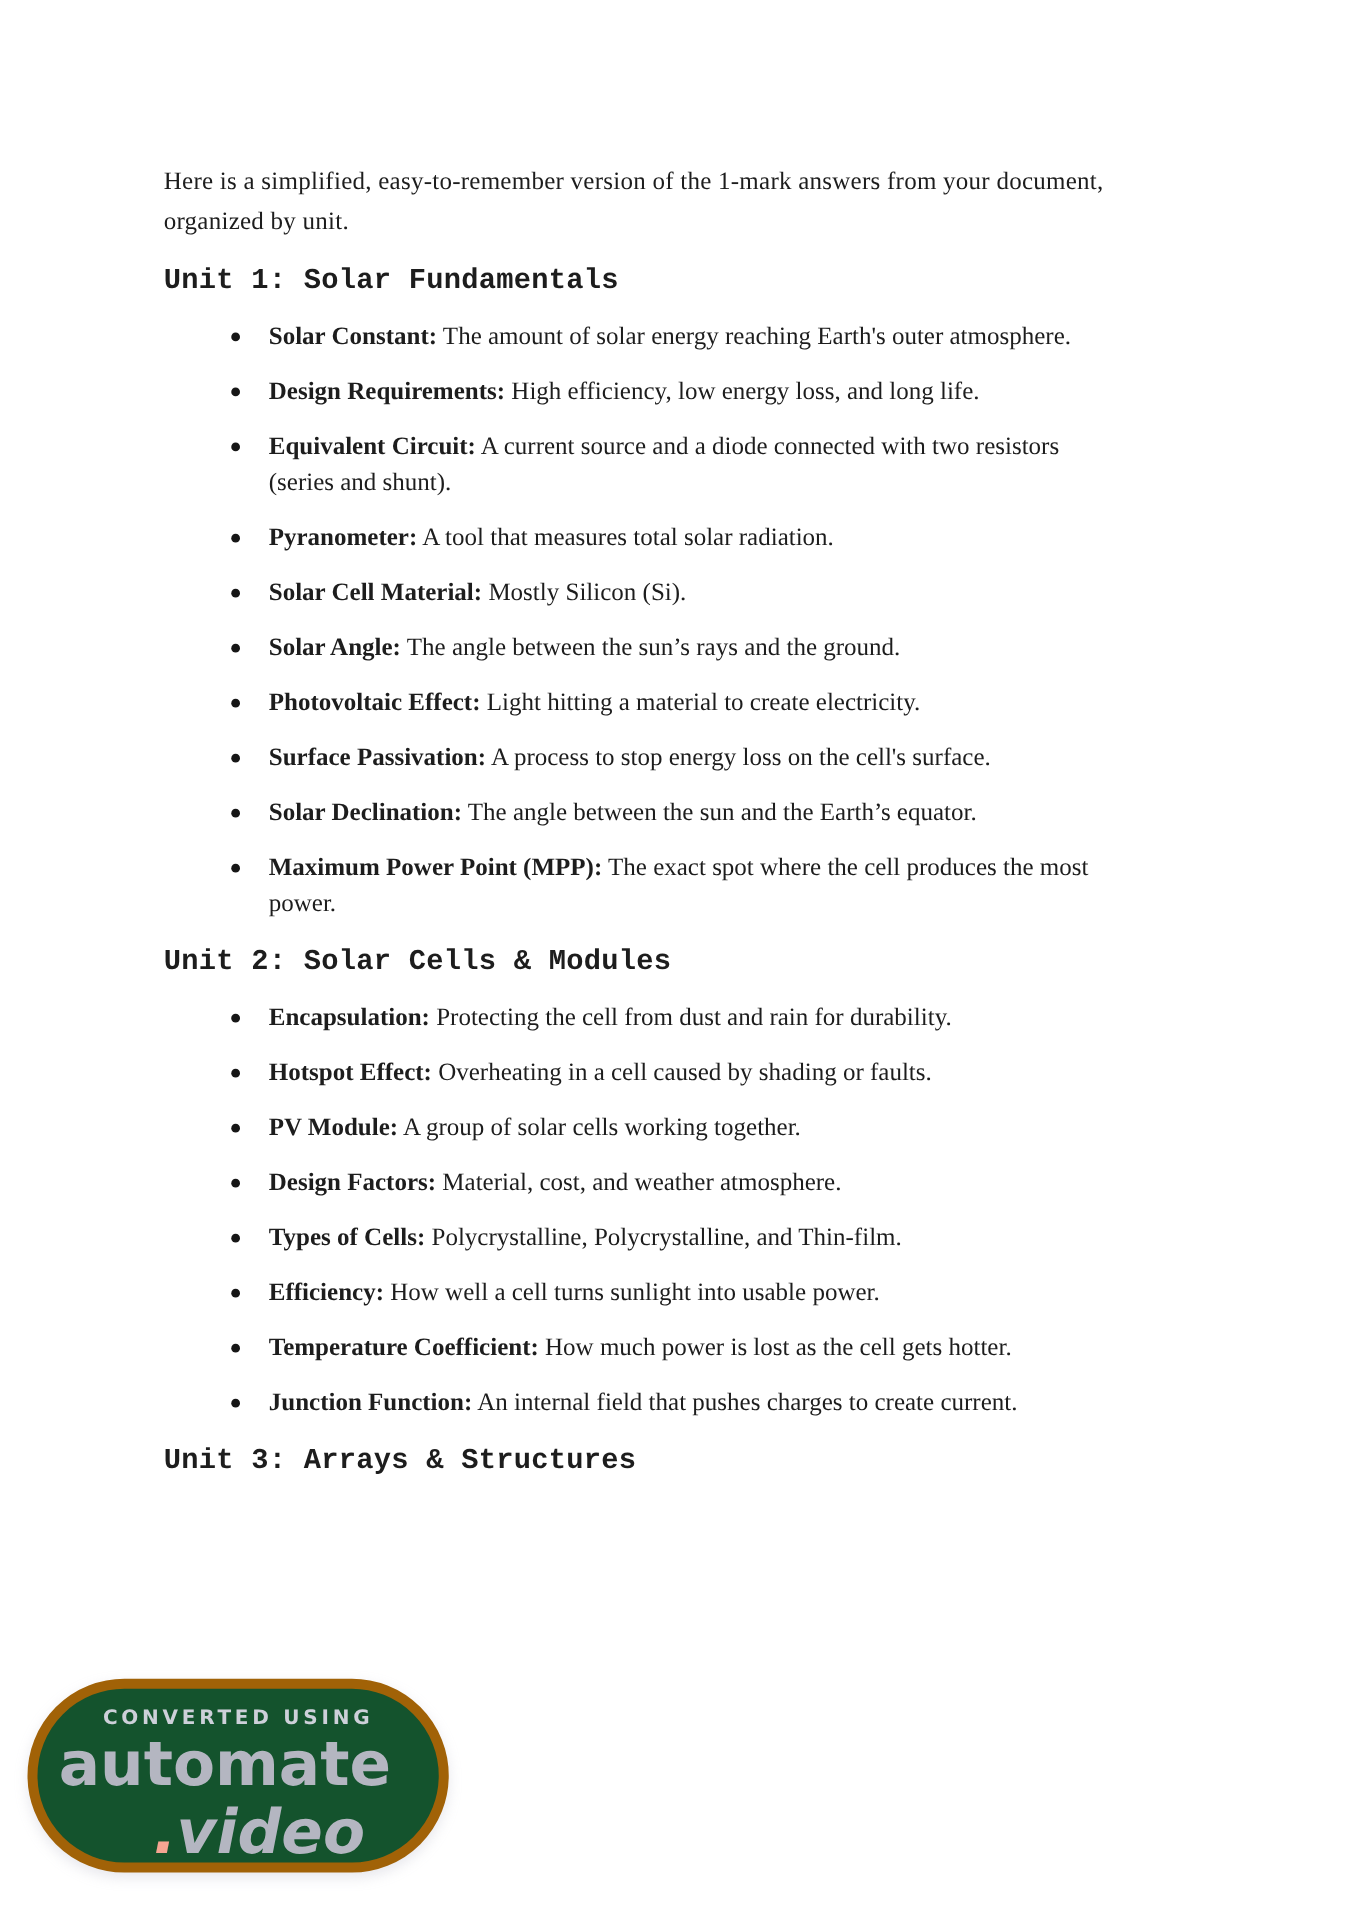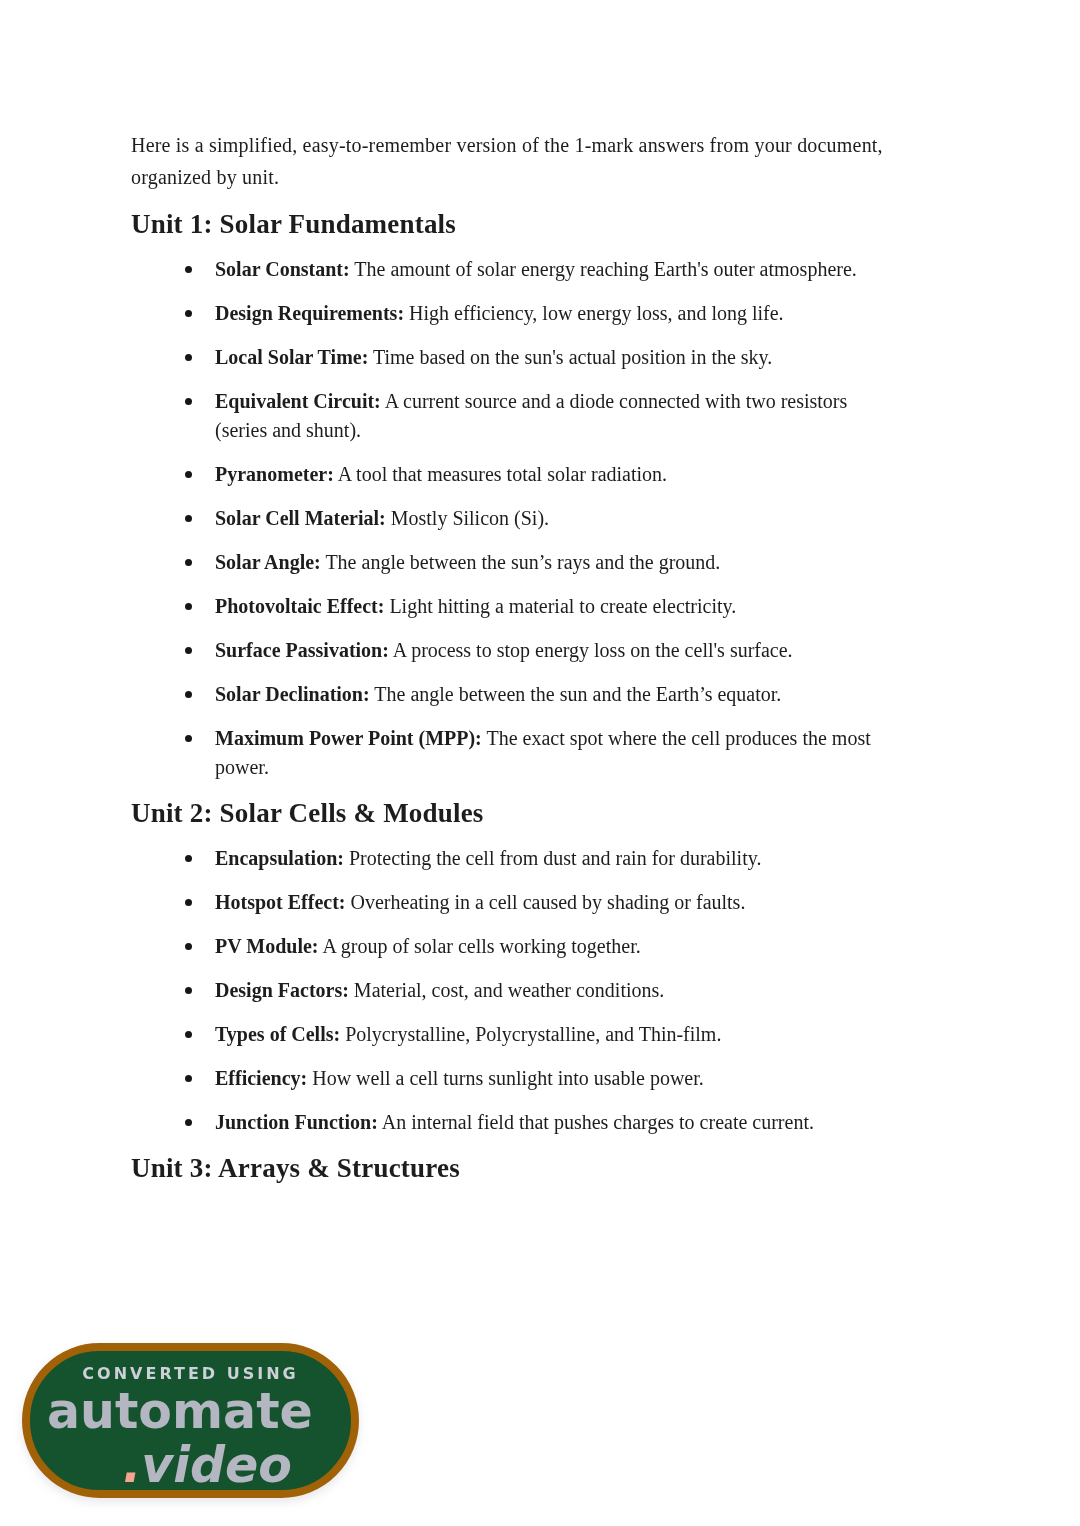--- a/index.html
+++ b/index.html
@@ -19,25 +19,26 @@
     width: 1010px;
   }
   .intro {
     font-size: 20px;
     line-height: 32px;
     letter-spacing: 0.2px;
     margin: 0;
     max-width: 755px;
   }
   h2.unit-heading {
-    font-size: 27px;
+    font-size: 23px;
     line-height: 30px;
     font-weight: 700;
     letter-spacing: 0.2px;
     margin: 16px 0 8px 0;
+    font-family: Liberation Mono, monospace;
   }
   ul.term-list {
     list-style: none;
     margin: 16px;
     padding: 0;
     width: 870px;
   }
   li.term-item {
     position: relative;
     padding-left: 68px;
@@ -111,37 +112,37 @@
 </div>
 
 <main class="content">
 
   <p class="intro">Here is a simplified, easy-to-remember version of the 1-mark answers from your document, organized by unit.</p>
 
   <h2 class="unit-heading">Unit 1: Solar Fundamentals</h2>
   <ul class="term-list">
     <li class="term-item"><span class="bullet"></span><span class="term">Solar Constant:</span> <span class="def">The amount of solar energy reaching Earth's outer atmosphere.</span></li>
     <li class="term-item"><span class="bullet"></span><span class="term">Design Requirements:</span> <span class="def">High efficiency, low energy loss, and long life.</span></li>
-    <li class="term-item"><span class="bullet"></span><span class="term">Local Solar Time:</span> <span class="def">Time based on the sun's actual position in the sky.</span></li>
     <li class="term-item"><span class="bullet"></span><span class="term">Equivalent Circuit:</span> <span class="def">A current source and a diode connected with two resistors</span><span class="def-cont">(series and shunt).</span></li>
     <li class="term-item"><span class="bullet"></span><span class="term">Pyranometer:</span> <span class="def">A tool that measures total solar radiation.</span></li>
     <li class="term-item"><span class="bullet"></span><span class="term">Solar Cell Material:</span> <span class="def">Mostly Silicon (Si).</span></li>
     <li class="term-item"><span class="bullet"></span><span class="term">Solar Angle:</span> <span class="def">The angle between the sun’s rays and the ground.</span></li>
     <li class="term-item"><span class="bullet"></span><span class="term">Photovoltaic Effect:</span> <span class="def">Light hitting a material to create electricity.</span></li>
     <li class="term-item"><span class="bullet"></span><span class="term">Surface Passivation:</span> <span class="def">A process to stop energy loss on the cell's surface.</span></li>
     <li class="term-item"><span class="bullet"></span><span class="term">Solar Declination:</span> <span class="def">The angle between the sun and the Earth’s equator.</span></li>
     <li class="term-item"><span class="bullet"></span><span class="term">Maximum Power Point (MPP):</span> <span class="def">The exact spot where the cell produces the most</span><span class="def-cont">power.</span></li>
   </ul>
 
   <h2 class="unit-heading">Unit 2: Solar Cells &amp; Modules</h2>
   <ul class="term-list">
     <li class="term-item"><span class="bullet"></span><span class="term">Encapsulation:</span> <span class="def">Protecting the cell from dust and rain for durability.</span></li>
     <li class="term-item"><span class="bullet"></span><span class="term">Hotspot Effect:</span> <span class="def">Overheating in a cell caused by shading or faults.</span></li>
     <li class="term-item"><span class="bullet"></span><span class="term">PV Module:</span> <span class="def">A group of solar cells working together.</span></li>
-    <li class="term-item"><span class="bullet"></span><span class="term">Design Factors:</span> <span class="def">Material, cost, and weather conditions.</span></li>
+    <li class="term-item"><span class="bullet"></span><span class="term">Design Factors:</span> <span class="def">Material, cost, and weather atmosphere.</span></li>
     <li class="term-item"><span class="bullet"></span><span class="term">Types of Cells:</span> <span class="def">Polycrystalline, Polycrystalline, and Thin-film.</span></li>
     <li class="term-item"><span class="bullet"></span><span class="term">Efficiency:</span> <span class="def">How well a cell turns sunlight into usable power.</span></li>
+    <li class="term-item"><span class="bullet"></span><span class="term">Temperature Coefficient:</span> <span class="def">How much power is lost as the cell gets hotter.</span></li>
     <li class="term-item"><span class="bullet"></span><span class="term">Junction Function:</span> <span class="def">An internal field that pushes charges to create current.</span></li>
   </ul>
 
   <h2 class="unit-heading">Unit 3: Arrays &amp; Structures</h2>
 
 </main>
 
 </body></html>

